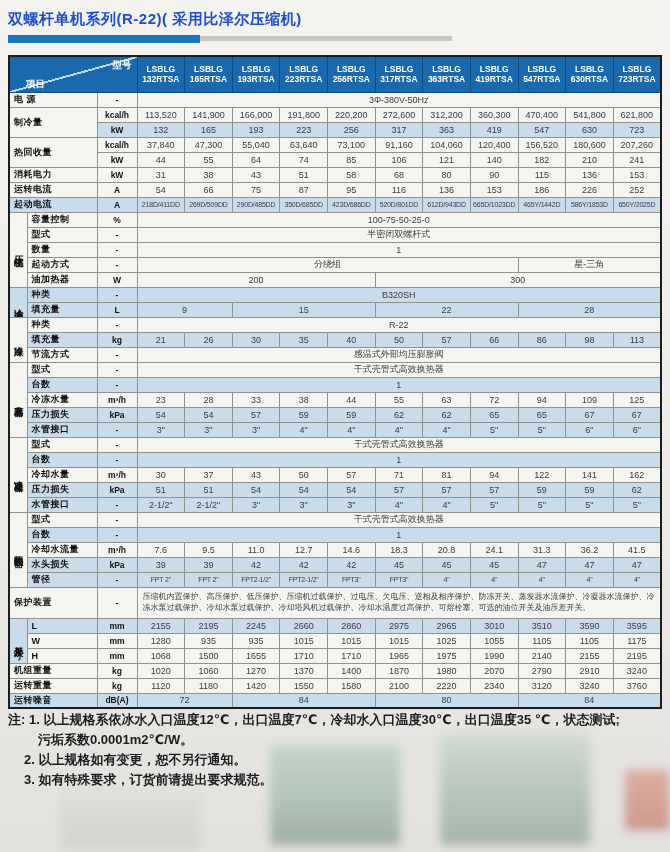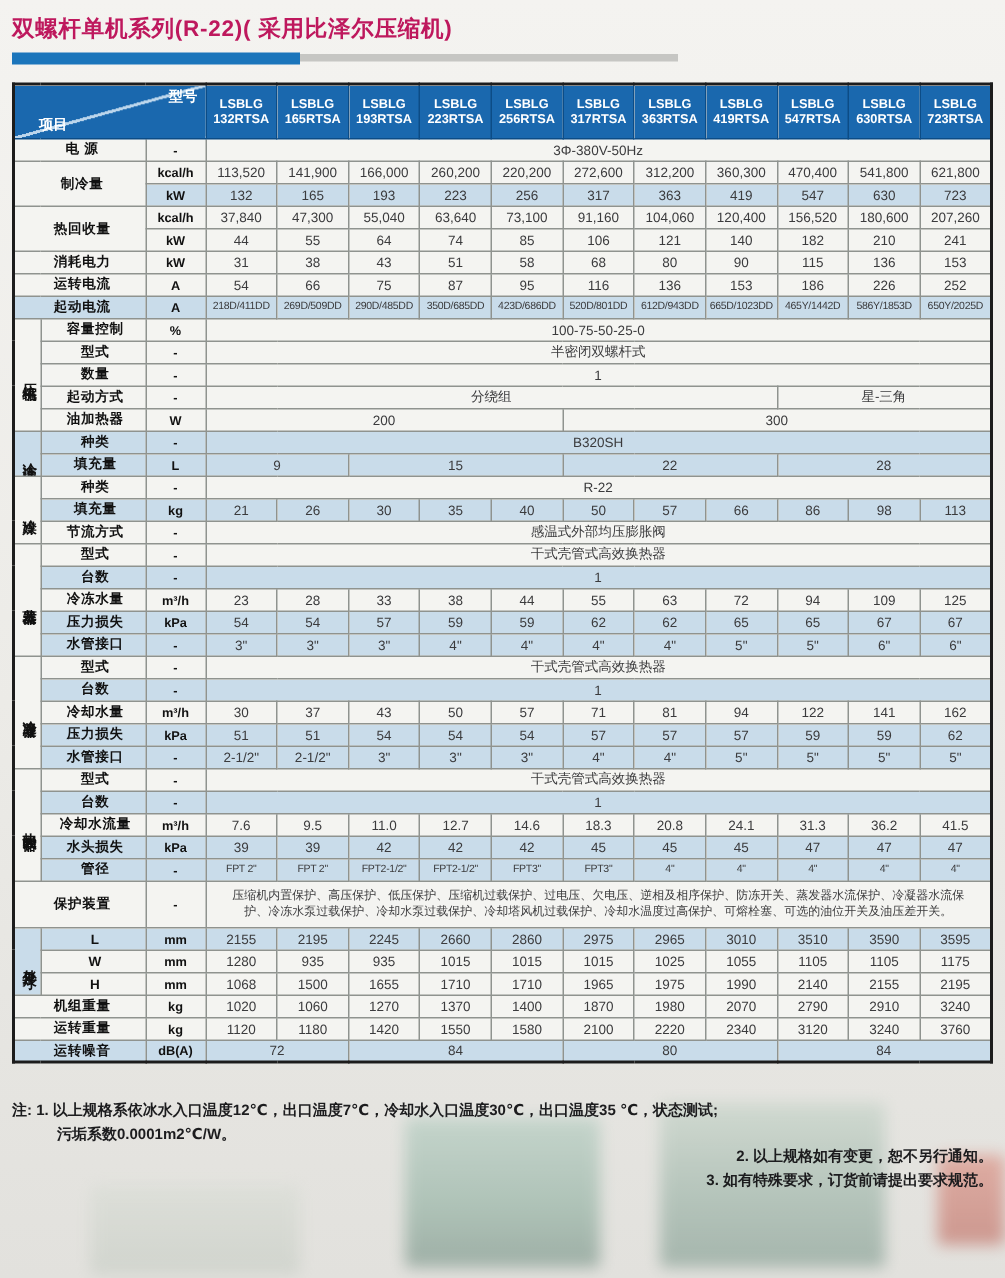--- a/index.html
+++ b/index.html
@@ -17,21 +17,21 @@
   .photo { position:absolute; z-index:1; filter:blur(5px); opacity:.45; border-radius:3px; }
   .photo.p1 { left:270px; top:745px; width:130px; height:100px;
     background:linear-gradient(#9fc3b4, #6f9c88 60%, #4c7263); }
   .photo.p2 { left:440px; top:735px; width:150px; height:110px;
     background:linear-gradient(#b9cdbf, #7fa292 55%, #5c8172); }
   .photo.p3 { left:625px; top:770px; width:45px; height:60px;
     background:linear-gradient(#d86b5a, #b23f31); }
   .photo.p4 { left:60px; top:790px; width:140px; height:60px;
     background:linear-gradient(#cfd8cd, #aab8ab); opacity:.3; }
 
-  .title { font-size:15px; font-weight:bold; letter-spacing:.5px; color:#be185d; padding:3px 0 6px 0; }
+  .title { font-size:15px; font-weight:bold; letter-spacing:.5px; color:#1d4ed8; padding:3px 0 6px 0; }
   .rule { display:flex; align-items:flex-start; height:10px; margin-bottom:10px; }
   .rule .blue { width:192px; height:8px; background:var(--c-bar-blue); }
   .rule .gray { width:252px; height:5px; margin-top:1px; background:var(--c-bar-gray); }
 
   table.spec { border-collapse:collapse; table-layout:fixed; width:654px;
     border:2px solid #1c1c1c; background:#f4f4f1; }
   col.c-group { width:18px; } col.c-label { width:70px; } col.c-unit { width:40px; }
 
   th, td { border:1px solid #8f938f; overflow:hidden; white-space:nowrap; }
 
@@ -43,28 +43,28 @@
   th.corner .tr { position:absolute; top:2px; right:5px; font-size:9.5px; }
   th.corner .bl { position:absolute; bottom:2px; left:16px; font-size:9.5px; }
 
   tbody td { height:15px; font-size:9px; color:#3b3b3d; text-align:center; padding:0 1px; }
   tbody tr.plain td { background:#f4f4f1; }
   tbody tr.blue  td { background:var(--c-stripe); }
   tbody tr.small td.dcell { font-size:7px; letter-spacing:-0.2px; }
   tbody tr.tall td { height:31px; }
   td.gcell { font-weight:bold; color:#111; font-size:9.5px;
     writing-mode:vertical-lr; text-orientation:upright; letter-spacing:1px; padding:2px 0; white-space:normal; }
-  td.lcell { font-weight:bold; color:#111; font-size:9px; text-align:center; padding-left:4px; letter-spacing:.5px; }
+  td.lcell { font-weight:bold; color:#111; font-size:9px; text-align:left; padding-left:4px; letter-spacing:.5px; }
   td.ucell { font-weight:bold; color:#111; font-size:8.5px; }
-  td.wrap { white-space:normal; text-align:center; padding:1px 16px; line-height:1.35; font-size:8px; }
-
-  .notes { margin-top:24px; font-size:10px; font-weight:bold; color:#1c1c1e; line-height:1.55; }
+  td.wrap { white-space:normal; text-align:left; padding:1px 5px; line-height:1.35; font-size:8px; }
+
+  .notes { margin-top:1px; font-size:13px; font-weight:bold; color:#1c1c1e; line-height:1.55; }
   .notes .l0 { padding-left:0; }
   .notes .l1 { padding-left:30px; }
-  .notes .l2, .notes .l3 { padding-left:16px;text-align:right; }
+  .notes .l2, .notes .l3 { padding-left:16px; }
 </style>
 </head>
 <body>
 
 <div class="photo p1"></div>
 <div class="photo p2"></div>
 <div class="photo p3"></div>
 <div class="photo p4"></div>
 
 <div class="page">
@@ -148,21 +148,21 @@
           <td class="lcell" colspan="2">电  源</td>
           <td class="ucell">-</td>
           <td class="dcell" colspan="11">3Φ-380V-50Hz</td>
         </tr>
         <tr class="plain">
           <td class="lcell" colspan="2" rowspan="2">制冷量</td>
           <td class="ucell">kcal/h</td>
           <td class="dcell">113,520</td>
           <td class="dcell">141,900</td>
           <td class="dcell">166,000</td>
-          <td class="dcell">260,200</td>
+          <td class="dcell">191,800</td>
           <td class="dcell">220,200</td>
           <td class="dcell">272,600</td>
           <td class="dcell">312,200</td>
           <td class="dcell">360,300</td>
           <td class="dcell">470,400</td>
           <td class="dcell">541,800</td>
           <td class="dcell">621,800</td>
         </tr>
         <tr class="blue">
           <td class="ucell">kW</td>

